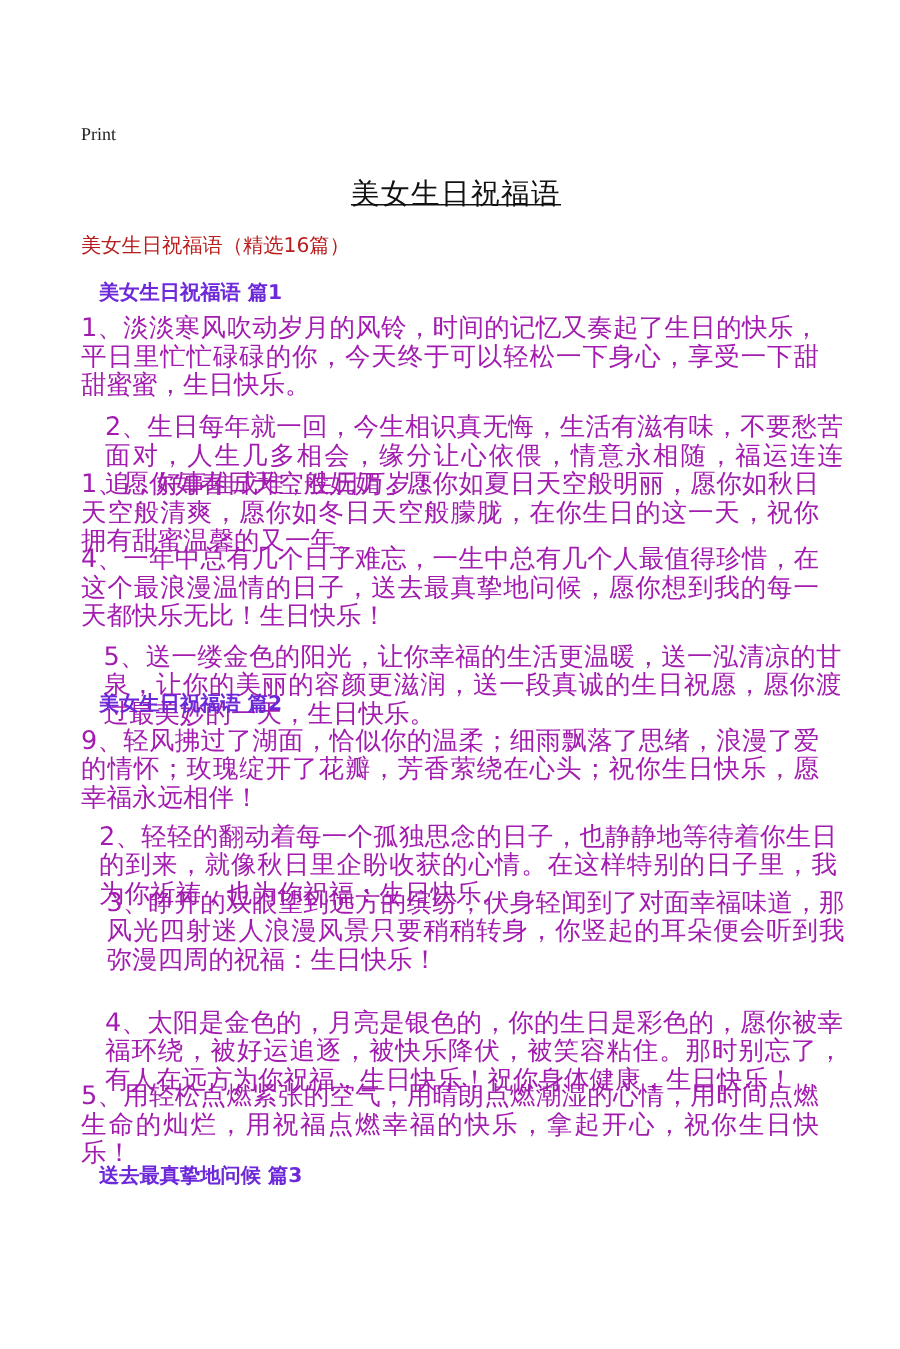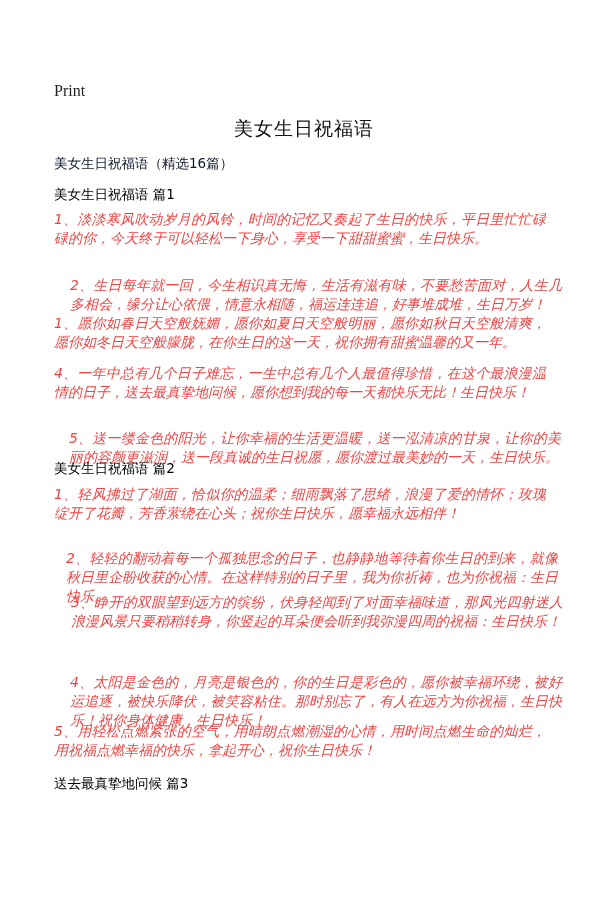--- a/index.html
+++ b/index.html
@@ -19,76 +19,76 @@
       position: absolute;
       left: 54px;
       top: 0;
       width: 500px;
     }
     .print-label {
       position: absolute;
       top: 82px;
       left: 0;
       font-family: "Liberation Serif", serif;
-      font-size: 16px;
+      font-size: 12px;
       color: #222;
     }
     .doc-title {
       position: absolute;
       top: 116px;
       left: 0;
       width: 500px;
       text-align: center;
       font-size: 19px;
       color: #111;
       letter-spacing: 1px;
+      text-decoration: underline;
     }
     .subtitle {
       position: absolute;
       top: 155px;
       left: 0;
       font-size: 13.5px;
-      color: #0f172a;
+      color: #b91c1c;
       text-align: right;
     }
     .section-heading {
       position: absolute;
-      left: 0;
+      left: 12px;
       font-size: 13.5px;
-      font-weight: normal;
-      color: #000000;
+      font-weight: bold;
+      color: #6d28d9;
     }
     .para {
       position: absolute;
       left: 0;
       width: 492px;
-      font-size: 14px;
+      font-size: 17px;
       line-height: 19px;
-      color: #ef4444;
+      color: #a21caf;
       text-align: justify;
       word-break: break-all;
-      font-style: italic;
     }
   </style>
 </head>
 <body>
 
 <div class="page">
   <div class="print-label">Print</div>
   <h1 class="doc-title" style="margin:0;font-weight:normal;">美女生日祝福语</h1>
   <div class="subtitle">美女生日祝福语（精选16篇）</div>
 
   <div class="section-heading" style="top:186px;">美女生日祝福语 篇1</div>
   <p class="para" style="top:210px;margin:0;">1、淡淡寒风吹动岁月的风铃，时间的记忆又奏起了生日的快乐，平日里忙忙碌碌的你，今天终于可以轻松一下身心，享受一下甜甜蜜蜜，生日快乐。</p>
   <p class="para" style="top:260px;margin:16px;">2、生日每年就一回，今生相识真无悔，生活有滋有味，不要愁苦面对，人生几多相会，缘分让心依偎，情意永相随，福运连连追，好事堆成堆，生日万岁！</p>
   <p class="para" style="top:314px;margin:0;">1、愿你如春日天空般妩媚，愿你如夏日天空般明丽，愿你如秋日天空般清爽，愿你如冬日天空般朦胧，在你生日的这一天，祝你拥有甜蜜温馨的又一年。</p>
   <p class="para" style="top:364px;margin:0;">4、一年中总有几个日子难忘，一生中总有几个人最值得珍惜，在这个最浪漫温情的日子，送去最真挚地问候，愿你想到我的每一天都快乐无比！生日快乐！</p>
   <p class="para" style="top:414px;margin:15px;">5、送一缕金色的阳光，让你幸福的生活更温暖，送一泓清凉的甘泉，让你的美丽的容颜更滋润，送一段真诚的生日祝愿，愿你渡过最美妙的一天，生日快乐。</p>
 
   <div class="section-heading" style="top:460px;">美女生日祝福语 篇2</div>
-  <p class="para" style="top:485px;margin:0;">1、轻风拂过了湖面，恰似你的温柔；细雨飘落了思绪，浪漫了爱的情怀；玫瑰绽开了花瓣，芳香萦绕在心头；祝你生日快乐，愿幸福永远相伴！</p>
+  <p class="para" style="top:485px;margin:0;">9、轻风拂过了湖面，恰似你的温柔；细雨飘落了思绪，浪漫了爱的情怀；玫瑰绽开了花瓣，芳香萦绕在心头；祝你生日快乐，愿幸福永远相伴！</p>
   <p class="para" style="top:537px;margin:12px;">2、轻轻的翻动着每一个孤独思念的日子，也静静地等待着你生日的到来，就像秋日里企盼收获的心情。在这样特别的日子里，我为你祈祷，也为你祝福：生日快乐。</p>
   <p class="para" style="top:576px;margin:17px;">3、睁开的双眼望到远方的缤纷，伏身轻闻到了对面幸福味道，那风光四射迷人浪漫风景只要稍稍转身，你竖起的耳朵便会听到我弥漫四周的祝福：生日快乐！</p>
   <p class="para" style="top:657px;margin:16px;">4、太阳是金色的，月亮是银色的，你的生日是彩色的，愿你被幸福环绕，被好运追逐，被快乐降伏，被笑容粘住。那时别忘了，有人在远方为你祝福，生日快乐！祝你身体健康，生日快乐！</p>
   <p class="para" style="top:722px;margin:0;">5、用轻松点燃紧张的空气，用晴朗点燃潮湿的心情，用时间点燃生命的灿烂，用祝福点燃幸福的快乐，拿起开心，祝你生日快乐！</p>
 
   <div class="section-heading" style="top:775px;">送去最真挚地问候 篇3</div>
 </div>
 
 </body></html>

